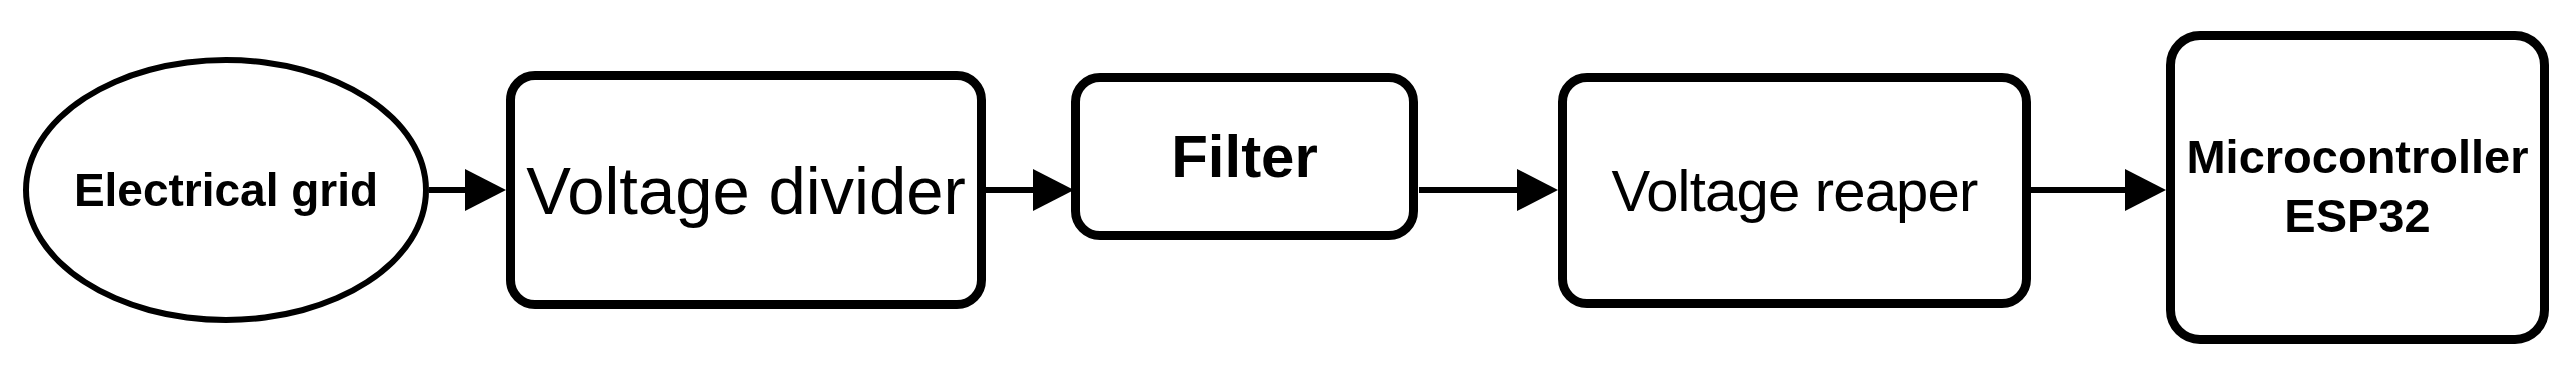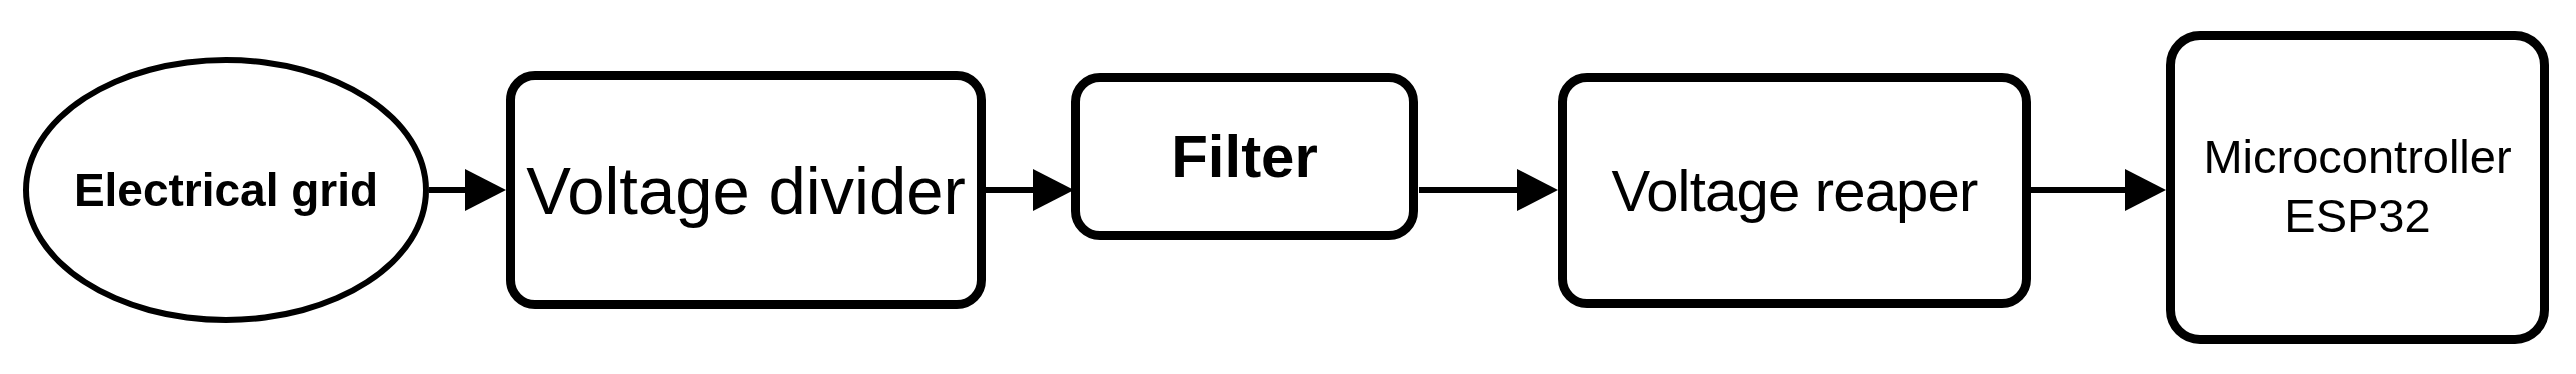--- a/index.html
+++ b/index.html
@@ -41,21 +41,21 @@
     letter-spacing: 0px;
   }
   .box { border: 9.2px solid #000; border-radius: 29px; }
   .box-voltage-divider { left: 506px; top: 71px; width: 480px; height: 238px; }
   .box-voltage-divider .label { font-size: 67px; font-weight: normal; }
   .box-filter { left: 1071px; top: 73px; width: 347px; height: 167px; }
   .box-filter .label { font-size: 60px; font-weight: bold; }
   .box-voltage-reaper { left: 1558px; top: 73px; width: 473px; height: 235px; }
   .box-voltage-reaper .label { font-size: 58px; font-weight: normal; letter-spacing: -0.8px; }
   .box-microcontroller { left: 2166px; top: 30.5px; width: 383px; height: 313px; border-radius: 34px; }
-  .box-microcontroller .label { font-size: 47px; font-weight: normal; line-height: 1.25; }
+  .box-microcontroller .label { font-size: 47px; font-weight: bold; line-height: 1.25; }
 
   .arrow {
     position: absolute;
     top: 169px;
     height: 43px;
   }
   .arrow .shaft {
     position: absolute;
     left: 0;
     top: 18.3px;

